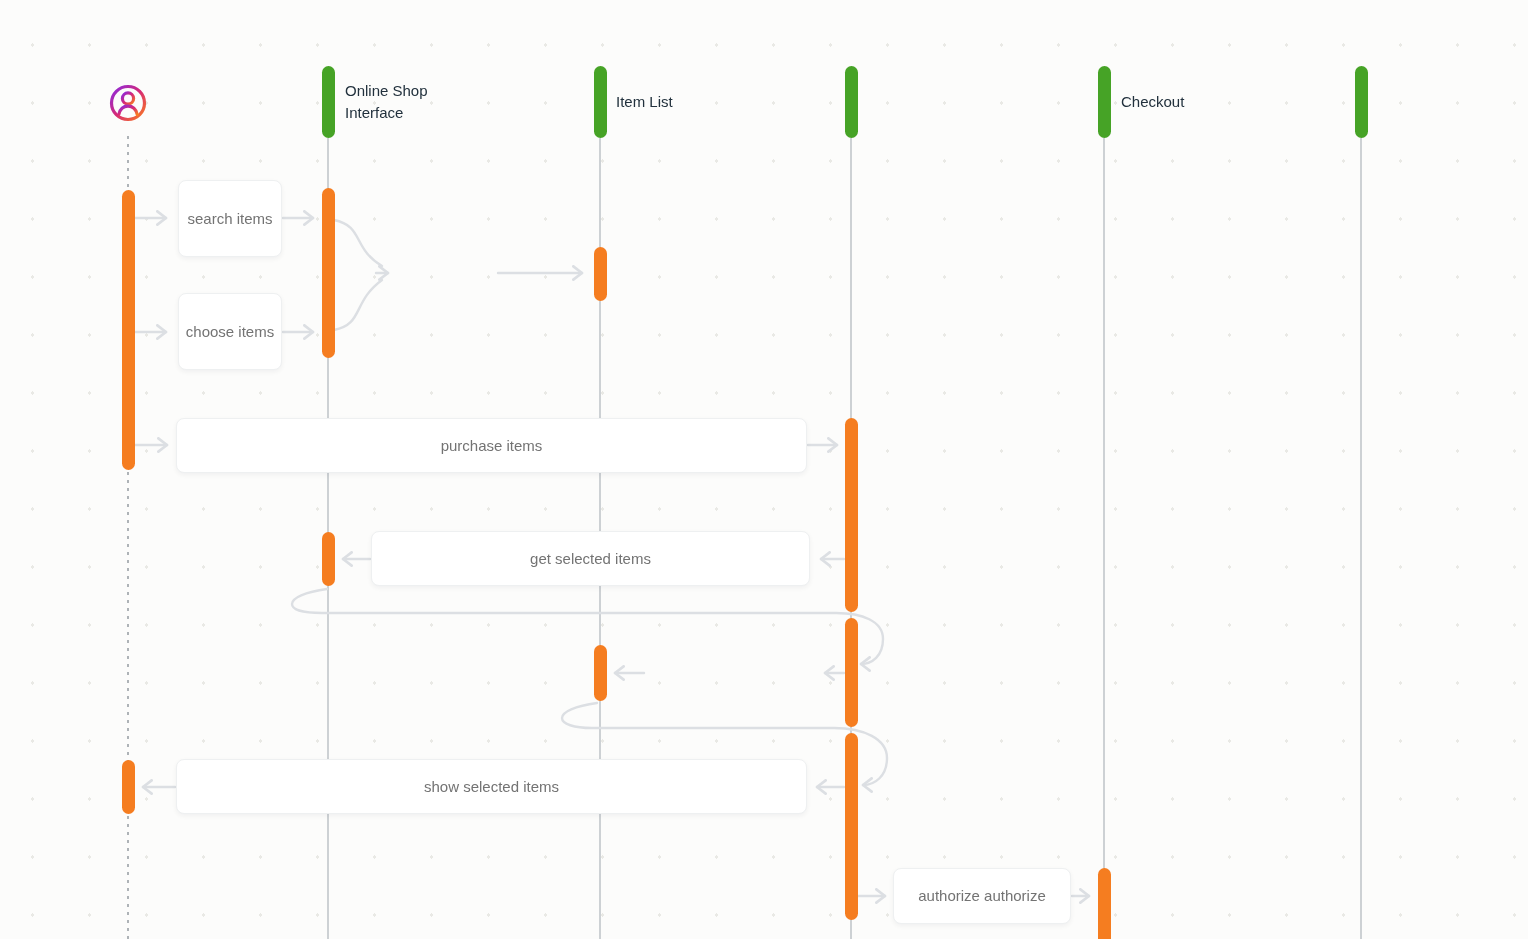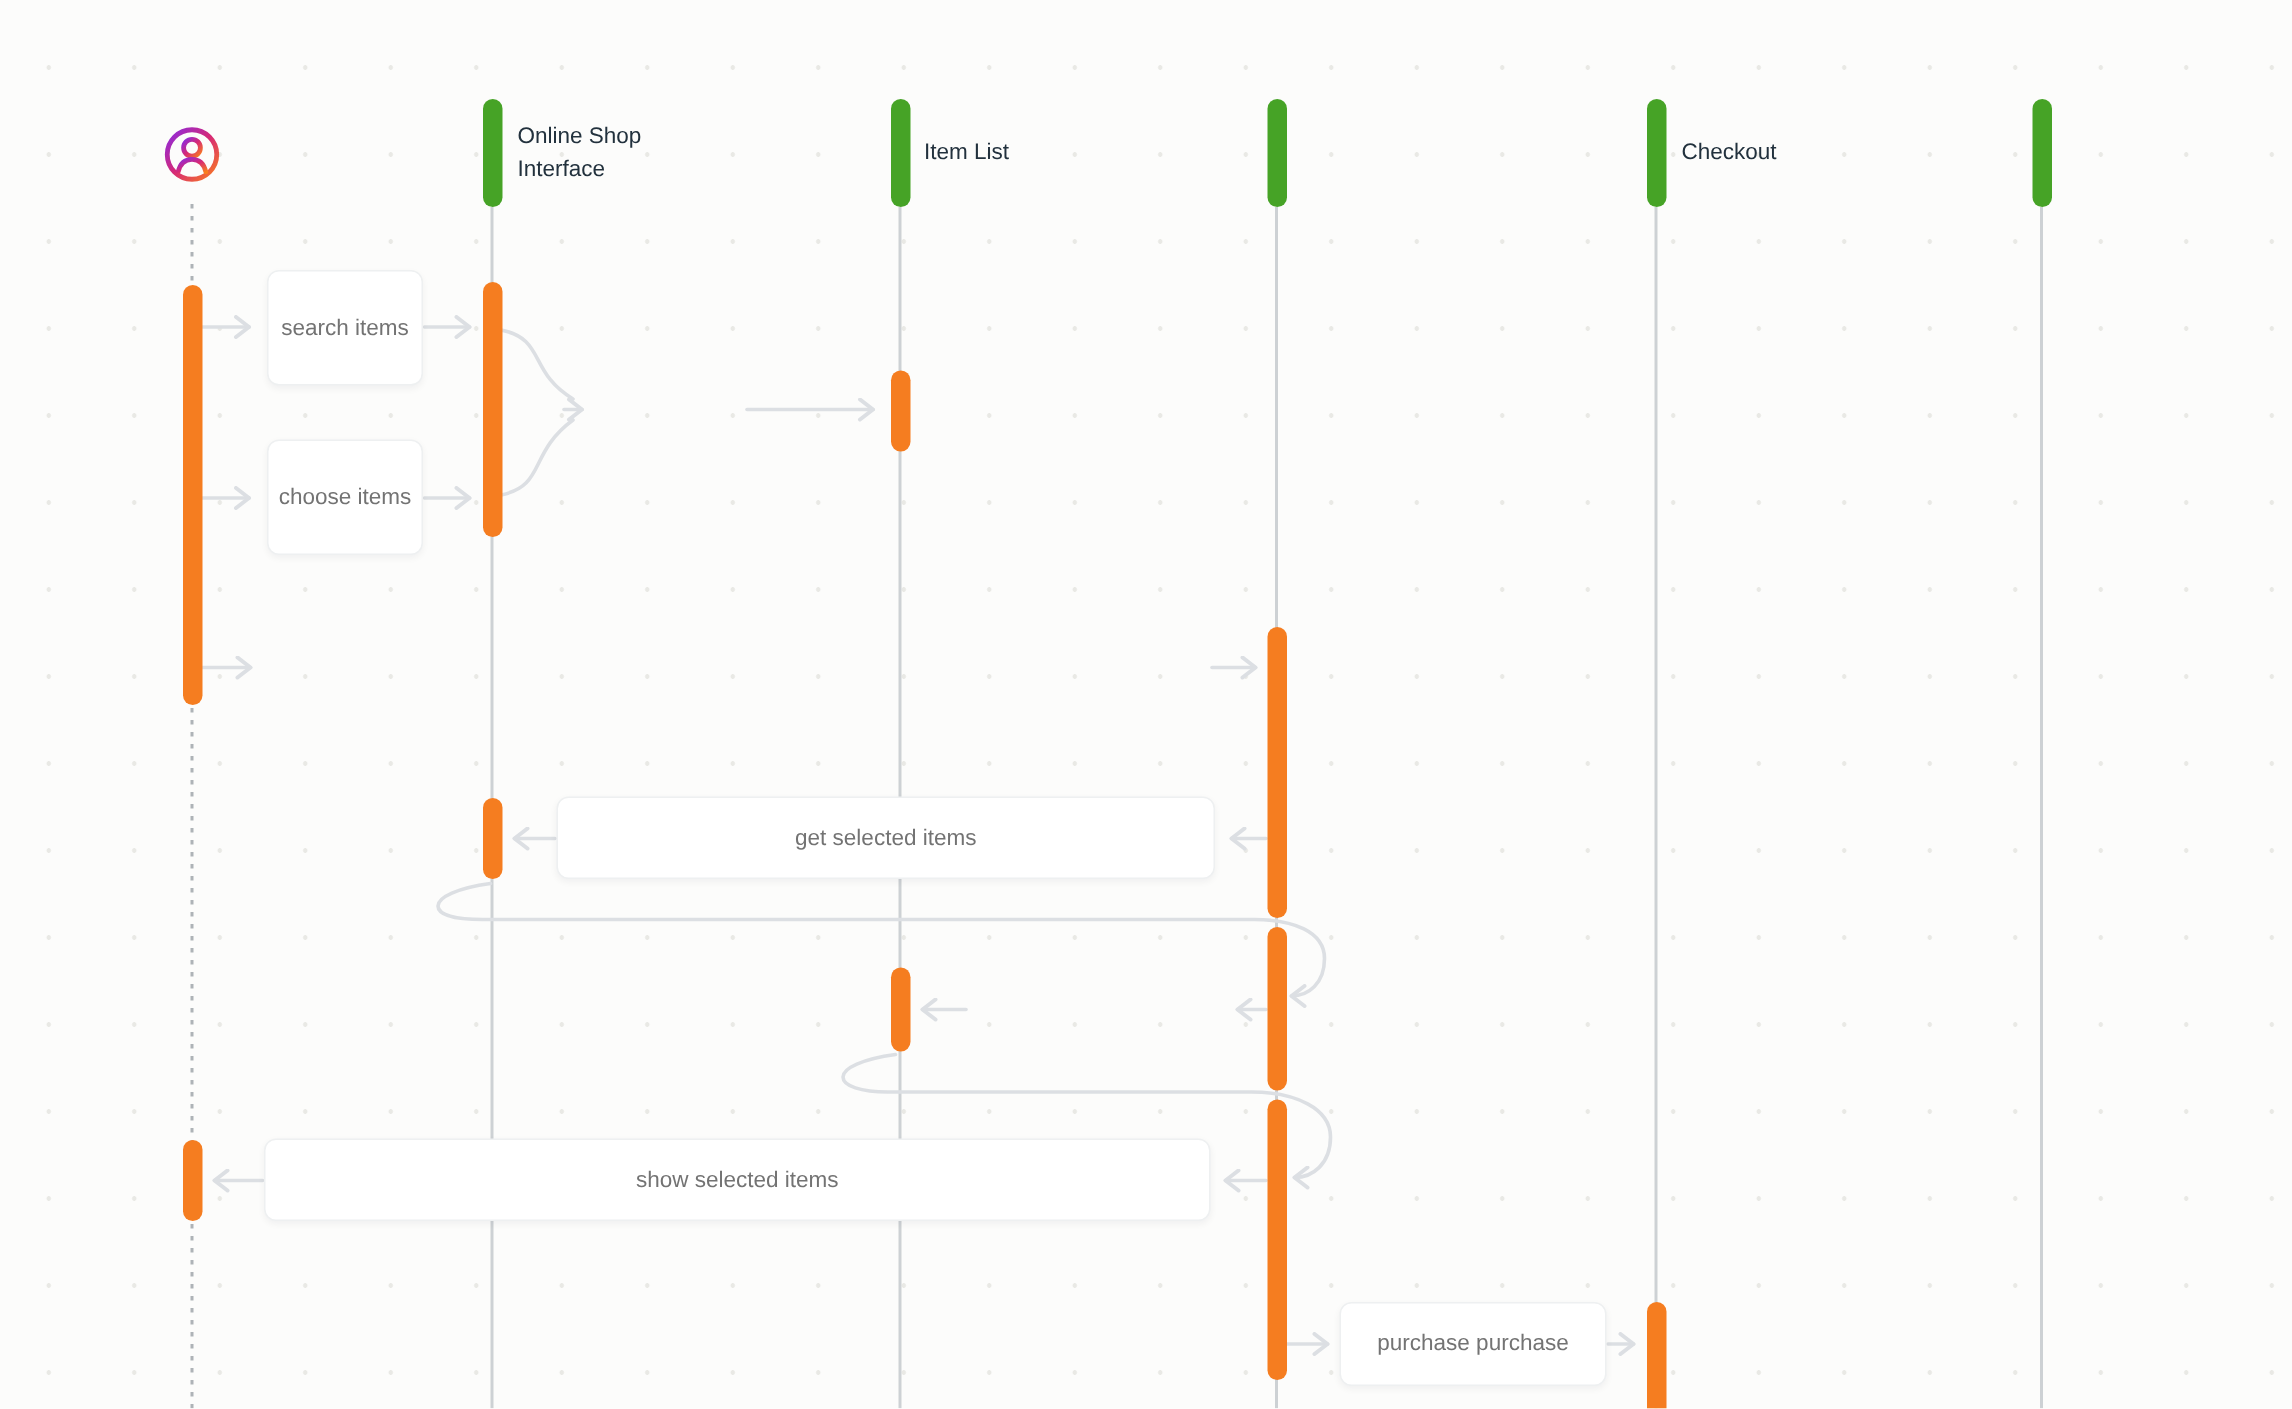--- a/index.html
+++ b/index.html
@@ -138,23 +138,26 @@
   <div class="bar" style="left:844.5px;top:733px;height:187px"></div>
   <div class="bar" style="left:121.5px;top:760px;height:54px"></div>
   <div class="bar cut" style="left:1097.5px;top:868px;height:71px"></div>
 
   <div class="msg" style="left:178px;top:180px;width:104px;height:77px">
       <span>search items</span>
     </div>
   <div class="msg" style="left:178px;top:293px;width:104px;height:77px">
       <span>choose items</span>
     </div>
+  <div class="msg" style="left:176px;top:418px;width:631px;height:55px">
+      <span>purchase items</span>
+    </div>
   <div class="msg" style="left:371px;top:531px;width:439px;height:55px">
       <span>get selected items</span>
     </div>
   <div class="msg" style="left:176px;top:759px;width:631px;height:55px">
       <span>show selected items</span>
     </div>
   <div class="msg" style="left:893px;top:868px;width:178px;height:56px">
-      <span>purchase purchase</span>
+      <span>authorize authorize</span>
     </div>
 
 </div>
 
 </body></html>

